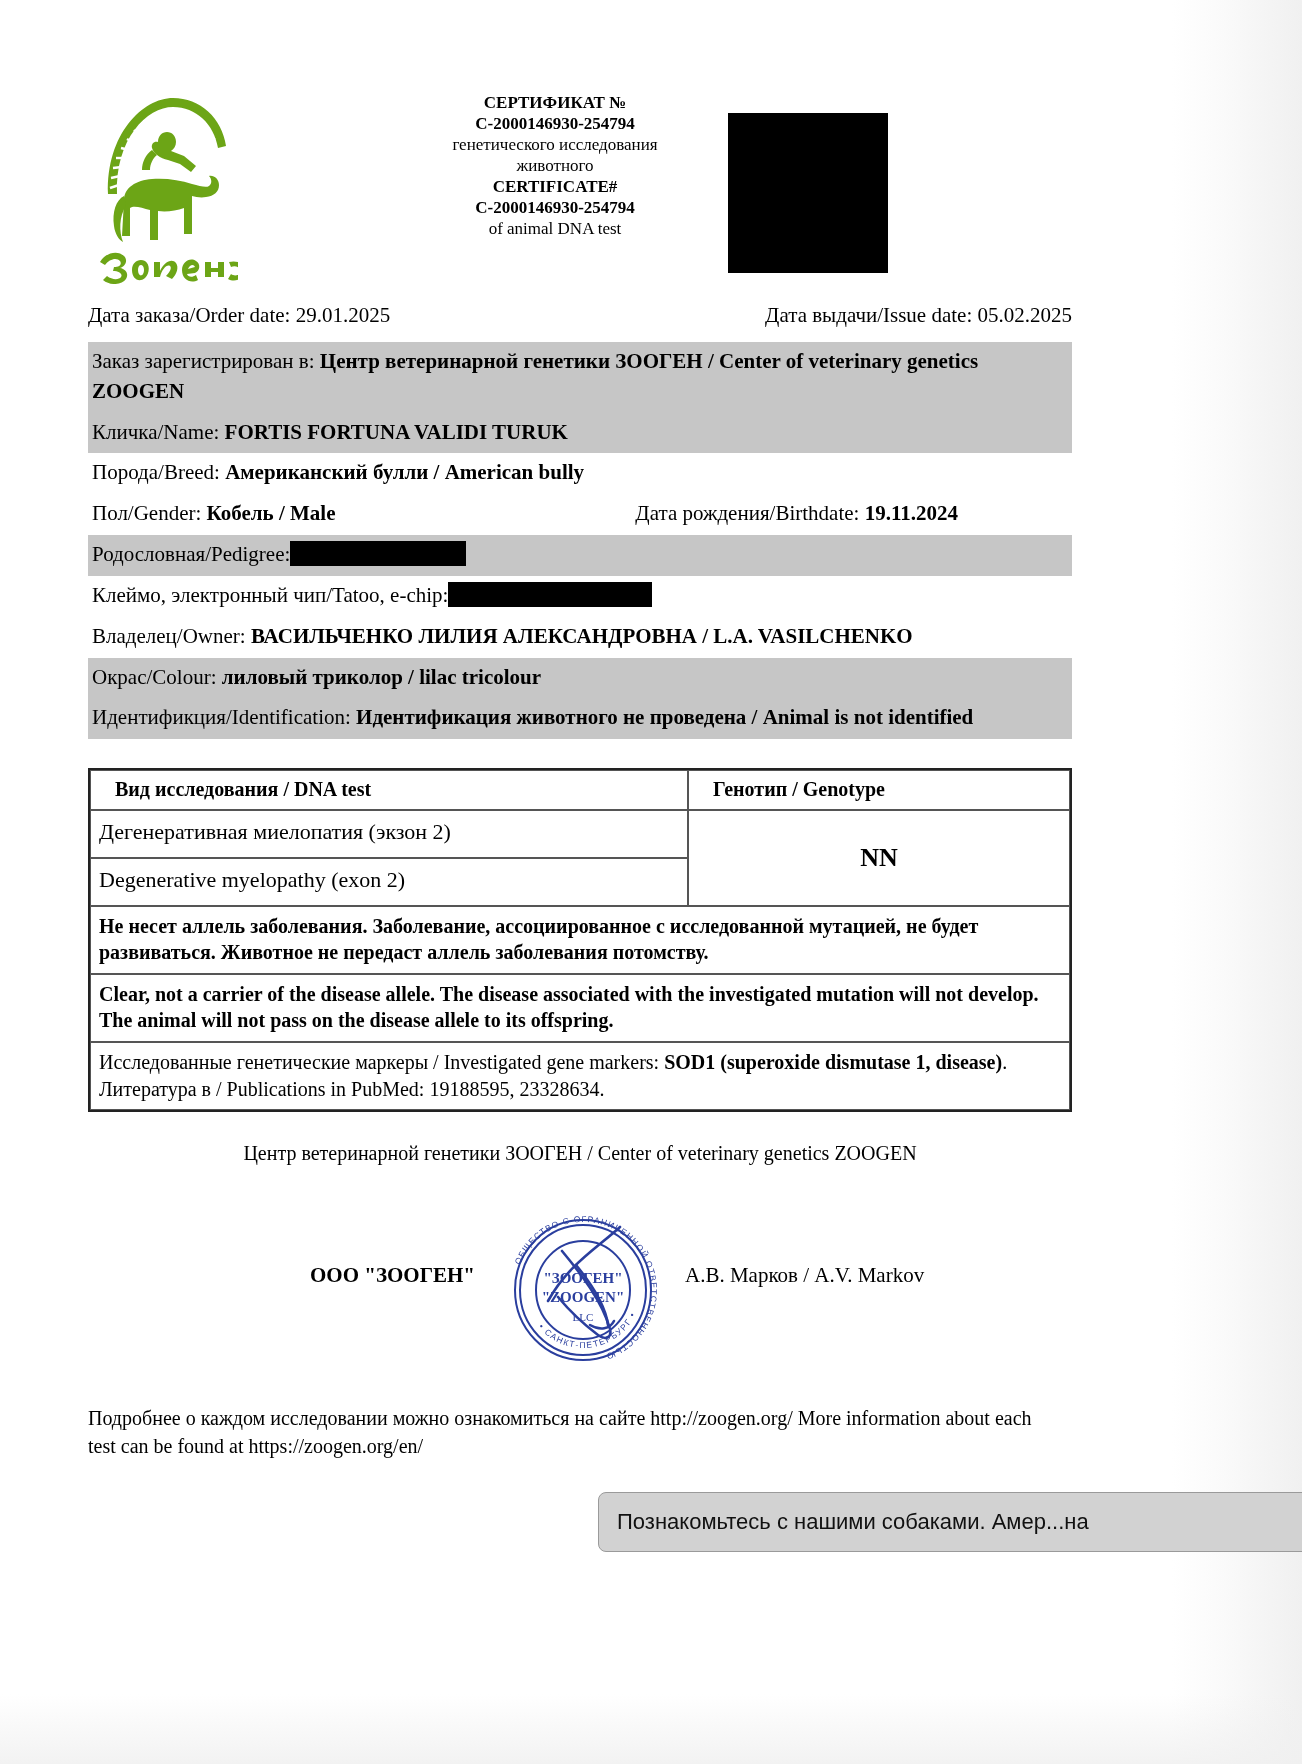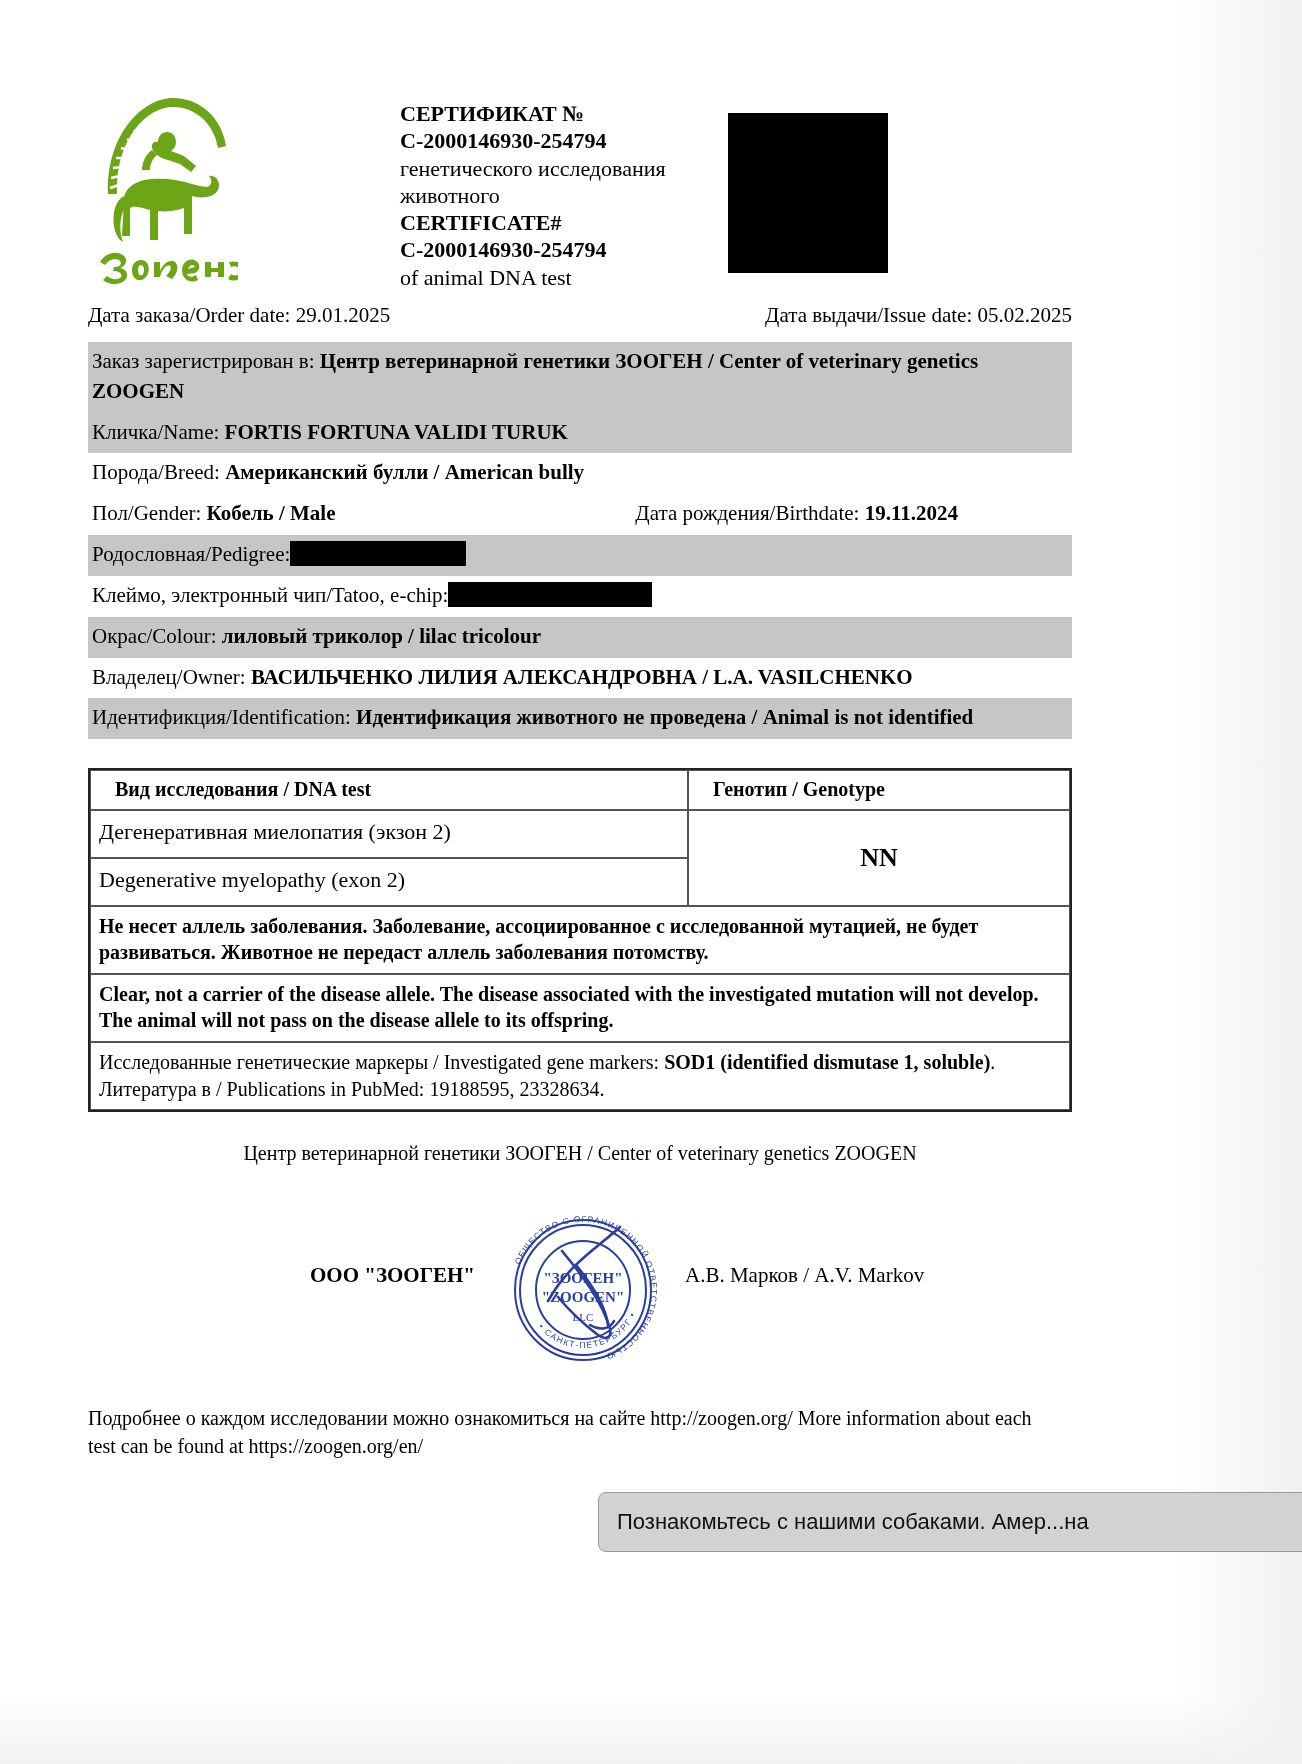--- a/index.html
+++ b/index.html
@@ -54,24 +54,25 @@
     left: 88px;
     top: 84px;
     width: 150px;
     height: 200px;
   }
   .logo svg { display: block; }
 
   .title-block {
     position: absolute;
     left: 400px;
-    top: 100px;
+    top: 92px;
     width: 310px;
+    text-align: center;
     line-height: 1.24;
-    font-size: 22px;
+    font-size: 17px;
   }
   .title-block .b { font-weight: bold; }
   .title-block .n { font-weight: normal; }
 
   .redaction {
     background: #000;
     display: inline-block;
     vertical-align: middle;
   }
   .redact-logo {
@@ -369,28 +370,28 @@
       </div>
 
       <div class="row shaded">
         <span>Родословная/Pedigree:</span><span class="chip-black" style="width:176px;"></span>
       </div>
 
       <div class="row">
         <span>Клеймо, электронный чип/Tatoo, e-chip:</span><span class="chip-black" style="width:204px;"></span>
       </div>
 
+      <div class="row">
+        <span>Владелец/Owner:</span>
+        <b>ВАСИЛЬЧЕНКО ЛИЛИЯ АЛЕКСАНДРОВНА / L.A. VASILCHENKO</b>
+      </div>
+
       <div class="row shaded">
         <span>Окрас/Colour:</span>
         <b>лиловый триколор / lilac tricolour</b>
-      </div>
-
-      <div class="row">
-        <span>Владелец/Owner:</span>
-        <b>ВАСИЛЬЧЕНКО ЛИЛИЯ АЛЕКСАНДРОВНА / L.A. VASILCHENKO</b>
       </div>
 
       <div class="row shaded">
         <span>Идентификция/Identification:</span>
         <b>Идентификация животного не проведена / Animal is not identified</b>
       </div>
 
     </div>
 
     <div class="test-table">
@@ -404,21 +405,21 @@
         <div class="tt-names">
           <div class="tt-name-cell">Дегенеративная миелопатия (экзон 2)</div>
           <div class="tt-name-cell">Degenerative myelopathy (exon 2)</div>
         </div>
         <div class="tt-genotype">NN</div>
       </div>
 
       <div class="tt-para">Не несет аллель заболевания. Заболевание, ассоциированное с исследованной мутацией, не будет развиваться. Животное не передаст аллель заболевания потомству.</div>
       <div class="tt-para">Clear, not a carrier of the disease allele. The disease associated with the investigated mutation will not develop. The animal will not pass on the disease allele to its offspring.</div>
 
-      <div class="tt-para normal"><span>Исследованные генетические маркеры / Investigated gene markers: </span><b>SOD1 (identified dismutase 1, soluble)</b><span>. Литература в / Publications in PubMed: 19188595, 23328634.</span></div>
+      <div class="tt-para normal"><span>Исследованные генетические маркеры / Investigated gene markers: </span><b>SOD1 (superoxide dismutase 1, disease)</b><span>. Литература в / Publications in PubMed: 19188595, 23328634.</span></div>
 
     </div>
 
     <div class="org-line">Центр ветеринарной генетики ЗООГЕН / Center of veterinary genetics ZOOGEN</div>
 
     <div class="sign-area">
       <div class="sign-llc">ООО "ЗООГЕН"</div>
 
       <div class="stamp">
         <svg viewBox="0 0 170 170" width="170" height="170" aria-hidden="true">

